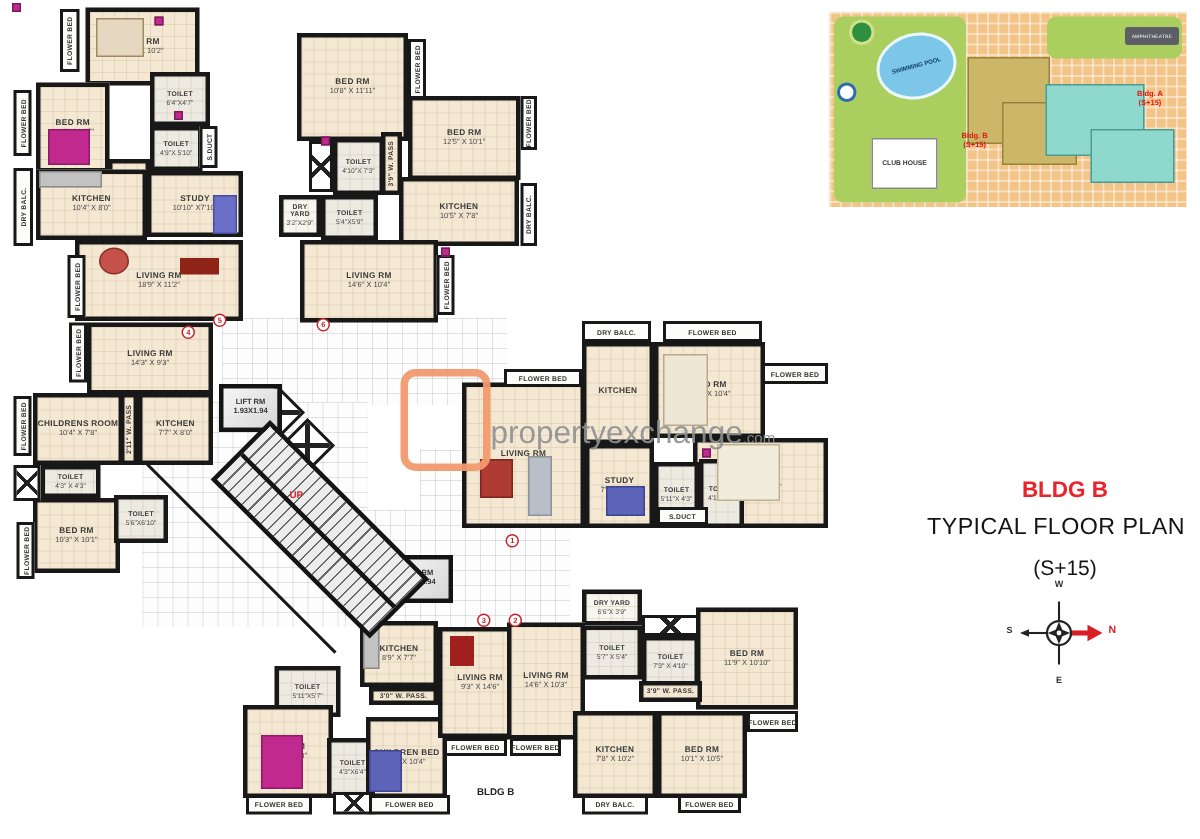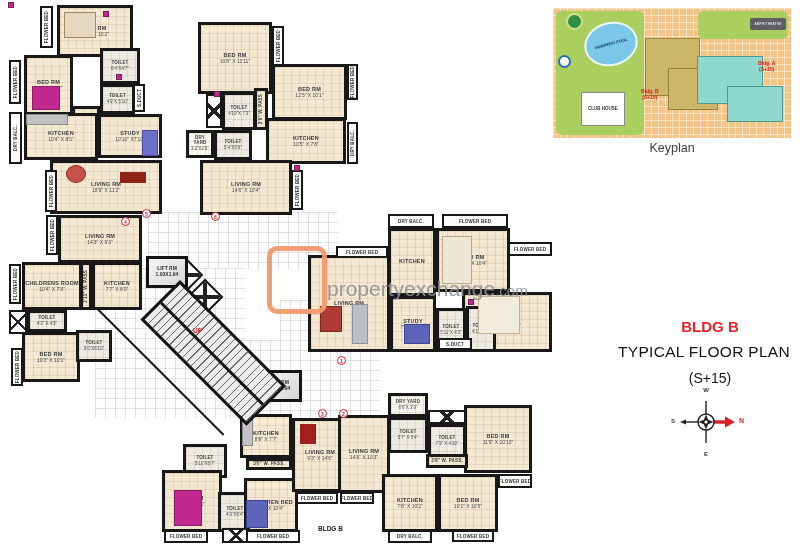--- a/index.html
+++ b/index.html
@@ -57,21 +57,21 @@
 
   .compass{position:absolute;left:672px;top:388px;width:68px;height:68px;z-index:2;}
   .cdir{position:absolute;font-size:6px;color:#333;font-weight:600;}
   .cdir.n{color:#d81f26;font-size:7px;font-weight:700;}
 
   .wm{position:absolute;z-index:9;}
   .wm-logo{left:267px;top:246px;width:50px;height:58px;border:5px solid rgba(242,154,110,.95);border-radius:10px;}
   .wm-brand{left:327px;top:243px;font-size:27px;font-weight:700;letter-spacing:-.5px;opacity:.93;white-space:nowrap;}
   .wm-brand .p1{color:#ef8a4a;} .wm-brand .p2{color:#a9bf3c;}
   .wm-domain{left:327px;top:277px;font-size:21px;color:#8f9092;opacity:.9;white-space:nowrap;}
-  .wm-domain .tld{font-size:15px;}
+  .wm-domain .tld{font-size:10px;}
 </style>
 </head>
 <body>
 
 <div id="stage">
 
   <div class="lobby" style="left:148px;top:212px;width:190px;height:58px"></div>
   <div class="lobby" style="left:95px;top:268px;width:150px;height:150px"></div>
   <div class="lobby" style="left:230px;top:340px;width:150px;height:78px"></div>
   <div class="lobby" style="left:280px;top:300px;width:60px;height:60px"></div>
@@ -413,21 +413,20 @@
     <div class="kp kp-a" style="left:174px;top:78px;width:56px;height:36px"></div>
     <div class="kp kp-red" style="left:88px;top:80px">
         <span>Bldg. B</span>
         <span>(S+15)</span>
       </div>
     <div class="kp kp-red" style="left:205px;top:52px">
         <span>Bldg. A</span>
         <span>(S+15)</span>
       </div>
   </div>
-  <div class="kp-caption">Keyplan</div>
 
   <div class="t-bldg">BLDG B</div>
   <div class="t-plan">TYPICAL FLOOR PLAN</div>
   <div class="t-floors">(S+15)</div>
 
   <div class="compass">
     <svg width="68" height="68" viewBox="0 0 68 68">
       <line x1="34" y1="13" x2="34" y2="55" stroke="#222" stroke-width="1.4"></line>
       <line x1="11" y1="34" x2="26" y2="34" stroke="#222" stroke-width="1.4"></line>
       <polygon points="8,34 14,31.5 14,36.5" fill="#222"></polygon>

